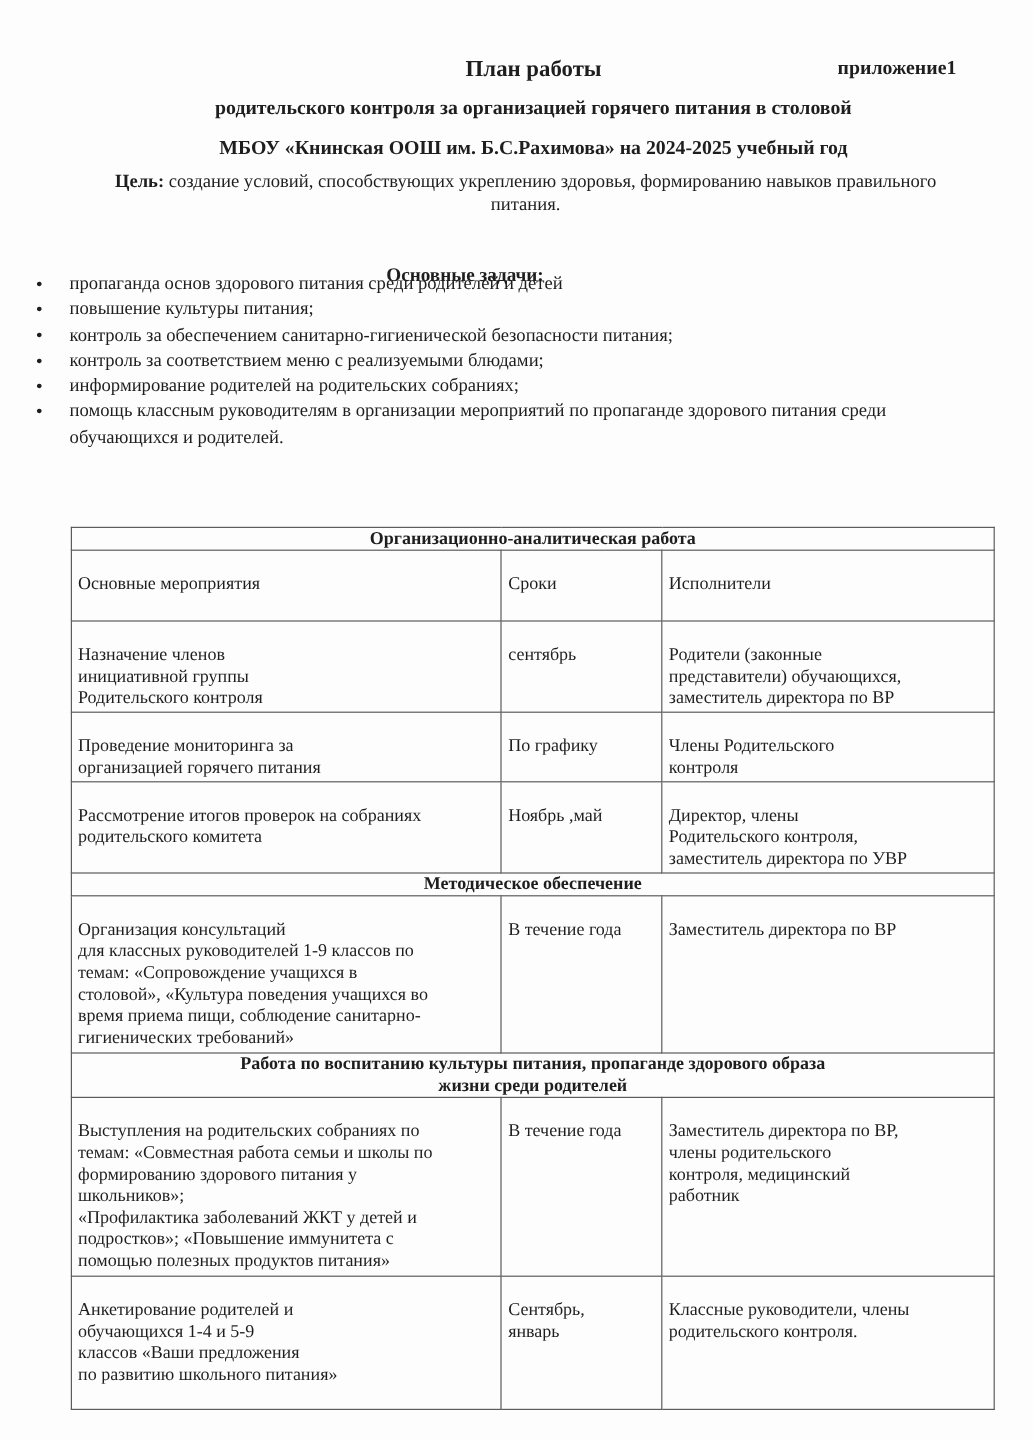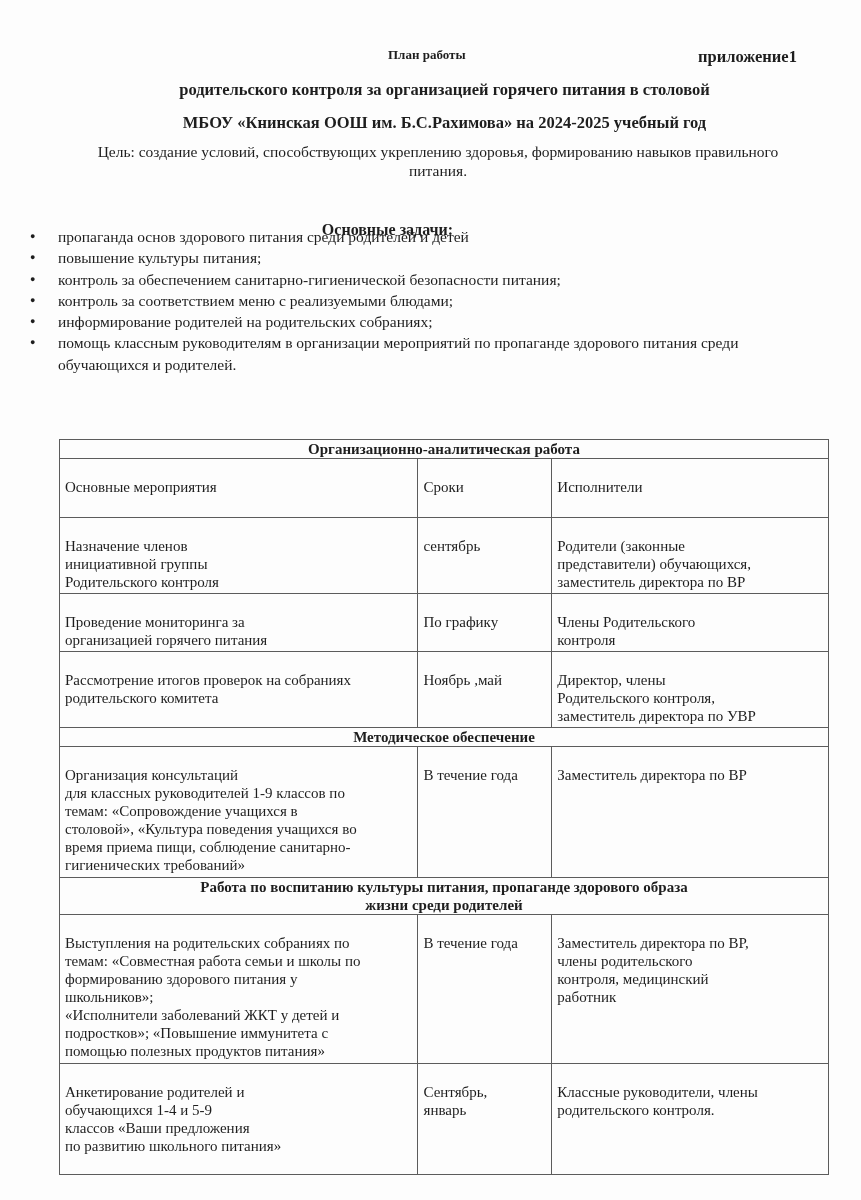--- a/index.html
+++ b/index.html
@@ -2,27 +2,27 @@
 <html><head>
 <meta charset="utf-8">
 <style>
   html, body { margin: 0; padding: 0; }
   body {
     width: 861px; height: 1200px; background: #fdfdfd; position: relative; overflow: hidden;
     font-family: "Liberation Serif", "DejaVu Serif", serif; color: #1e1e1e;
   }
   .abs { position: absolute; }
   .title-row { top: 47px; left: 0; width: 861px; height: 22px; }
-  .title { position: absolute; left: 388px; top: 0; font-weight: bold; font-size: 13px; }
+  .title { position: absolute; left: 388px; top: 0; font-weight: bold; font-size: 19px; }
   .appendix { position: absolute; left: 698px; top: 0; font-weight: bold; font-size: 16.5px; }
   .subtitle { left: 0; width: 861px; text-align: center; font-weight: bold; font-size: 16.5px; }
   .st1 { top: 80px; left: 14px; }
   .st2 { top: 113px; left: 14px; }
   .goal { top: 142px; left: 88px; width: 700px; text-align: center; font-size: 15.5px; line-height: 19px; }
-  .goal b { font-weight: normal; }
+  .goal b { font-weight: bold; }
   .tasks-heading { top: 197px; left: 0; width: 775px; text-align: center; font-weight: bold; font-size: 16px; margin-top: 24px; }
   ul.tasks { top: 226px; left: 30px; width: 780px; margin: 0; padding: 0; list-style: none; font-size: 15.5px; line-height: 21.3px; }
   ul.tasks li { position: relative; padding-left: 28px; }
   ul.tasks li::before { content: "●"; position: absolute; left: 0; top: 0; font-size: 9px; }
   table.plan {
     position: absolute; top: 439px; left: 59px; width: 770px; border-collapse: collapse;
     font-size: 15px; line-height: 18px;
   }
   table.plan td { border: 1px solid #5c5c5c; vertical-align: top; padding: 19px 4px 1px 5px; }
   table.plan td.section { text-align: center; font-weight: bold; padding: 0 4px; }
@@ -137,21 +137,21 @@
         <span class="line">Работа по воспитанию культуры питания, пропаганде здорового образа</span>
         <span class="line">жизни среди родителей</span>
       </td>
     </tr>
     <tr class="h-p1">
       <td>
         <span class="line">Выступления на родительских собраниях по</span>
         <span class="line">темам: «Совместная работа семьи и школы по</span>
         <span class="line">формированию здорового питания у</span>
         <span class="line">школьников»;</span>
-        <span class="line">«Исполнители заболеваний ЖКТ у детей и</span>
+        <span class="line">«Профилактика заболеваний ЖКТ у детей и</span>
         <span class="line">подростков»; «Повышение иммунитета с</span>
         <span class="line">помощью полезных продуктов питания»</span>
       </td>
       <td>В течение года</td>
       <td>
         <span class="line">Заместитель директора по ВР,</span>
         <span class="line">члены родительского</span>
         <span class="line">контроля, медицинский</span>
         <span class="line">работник</span>
       </td>

